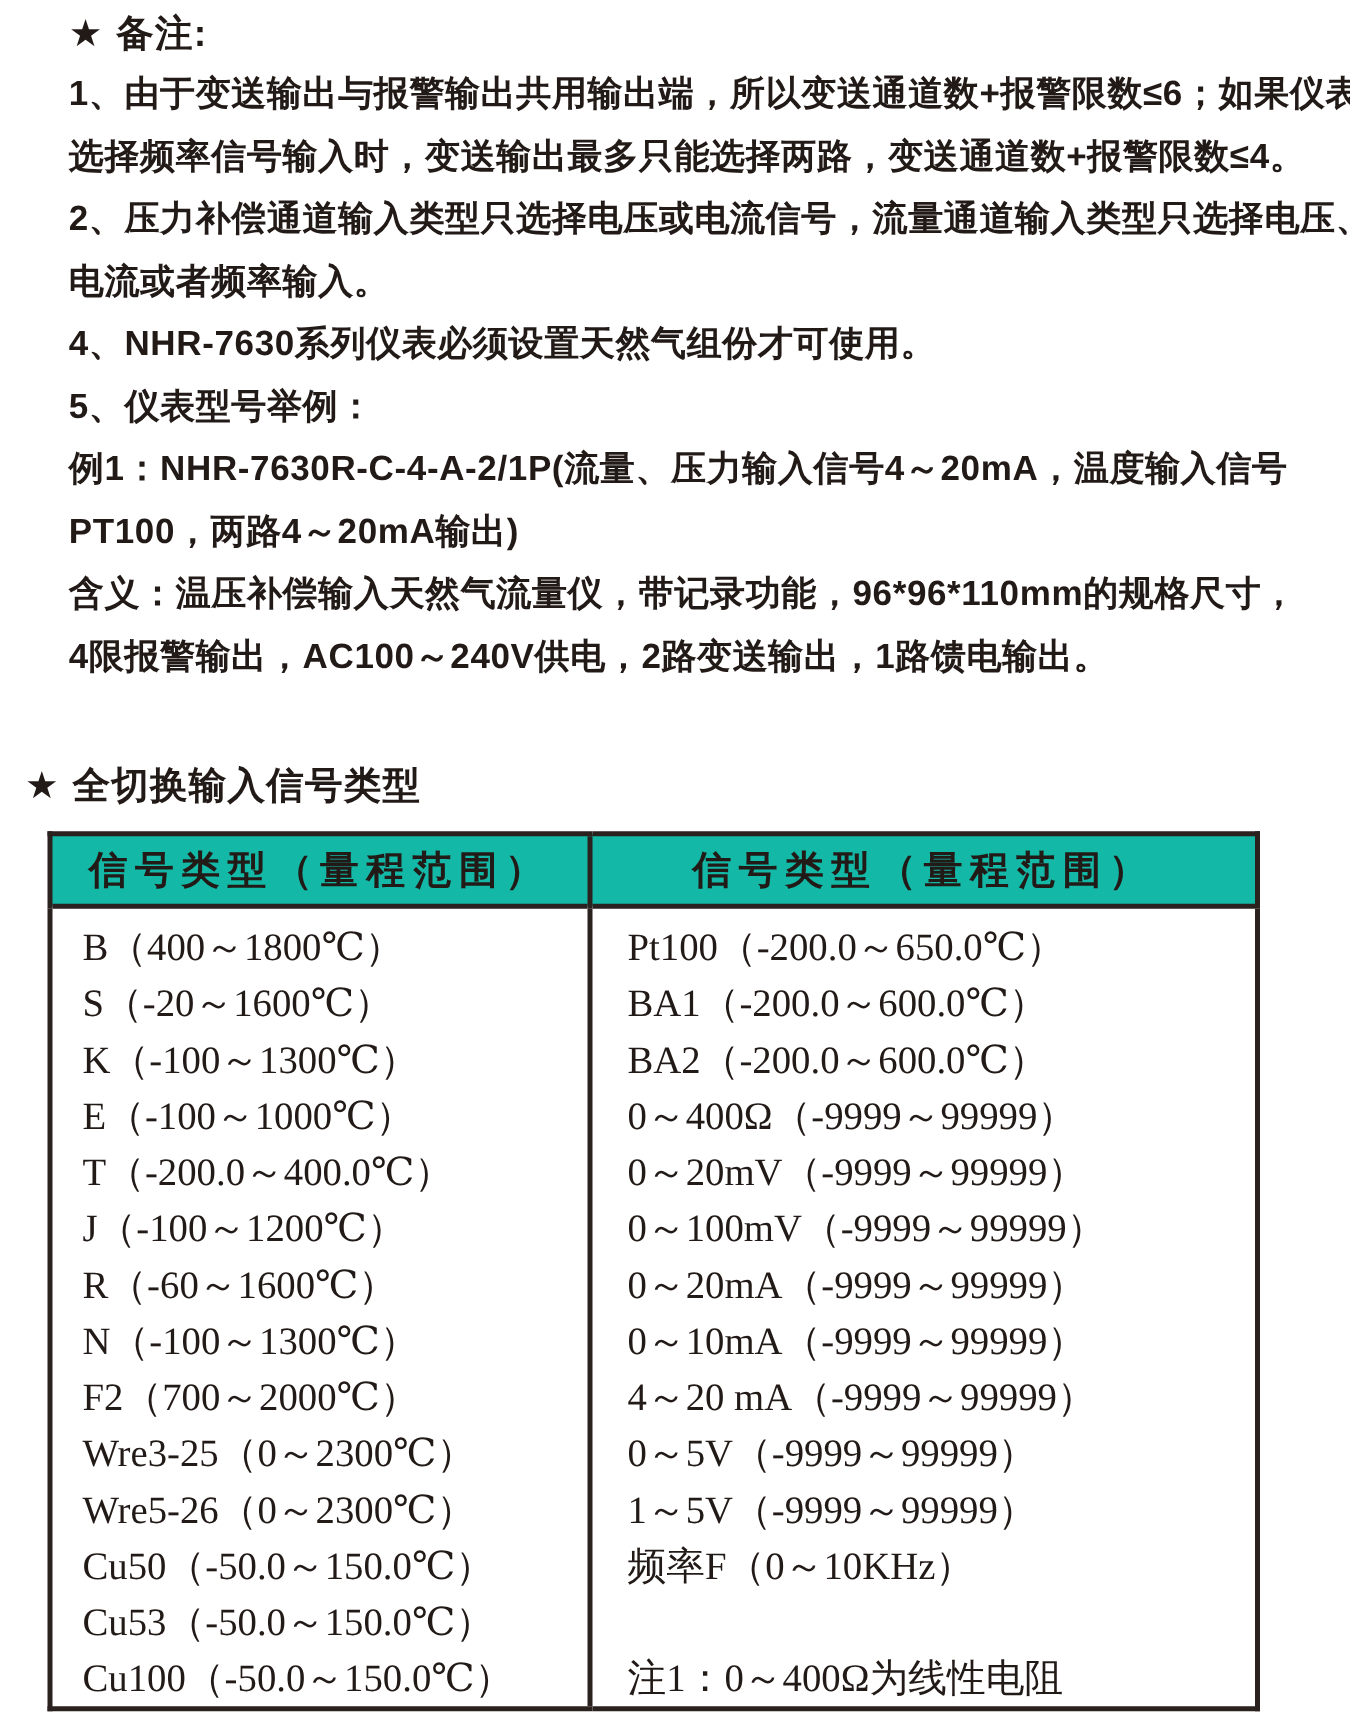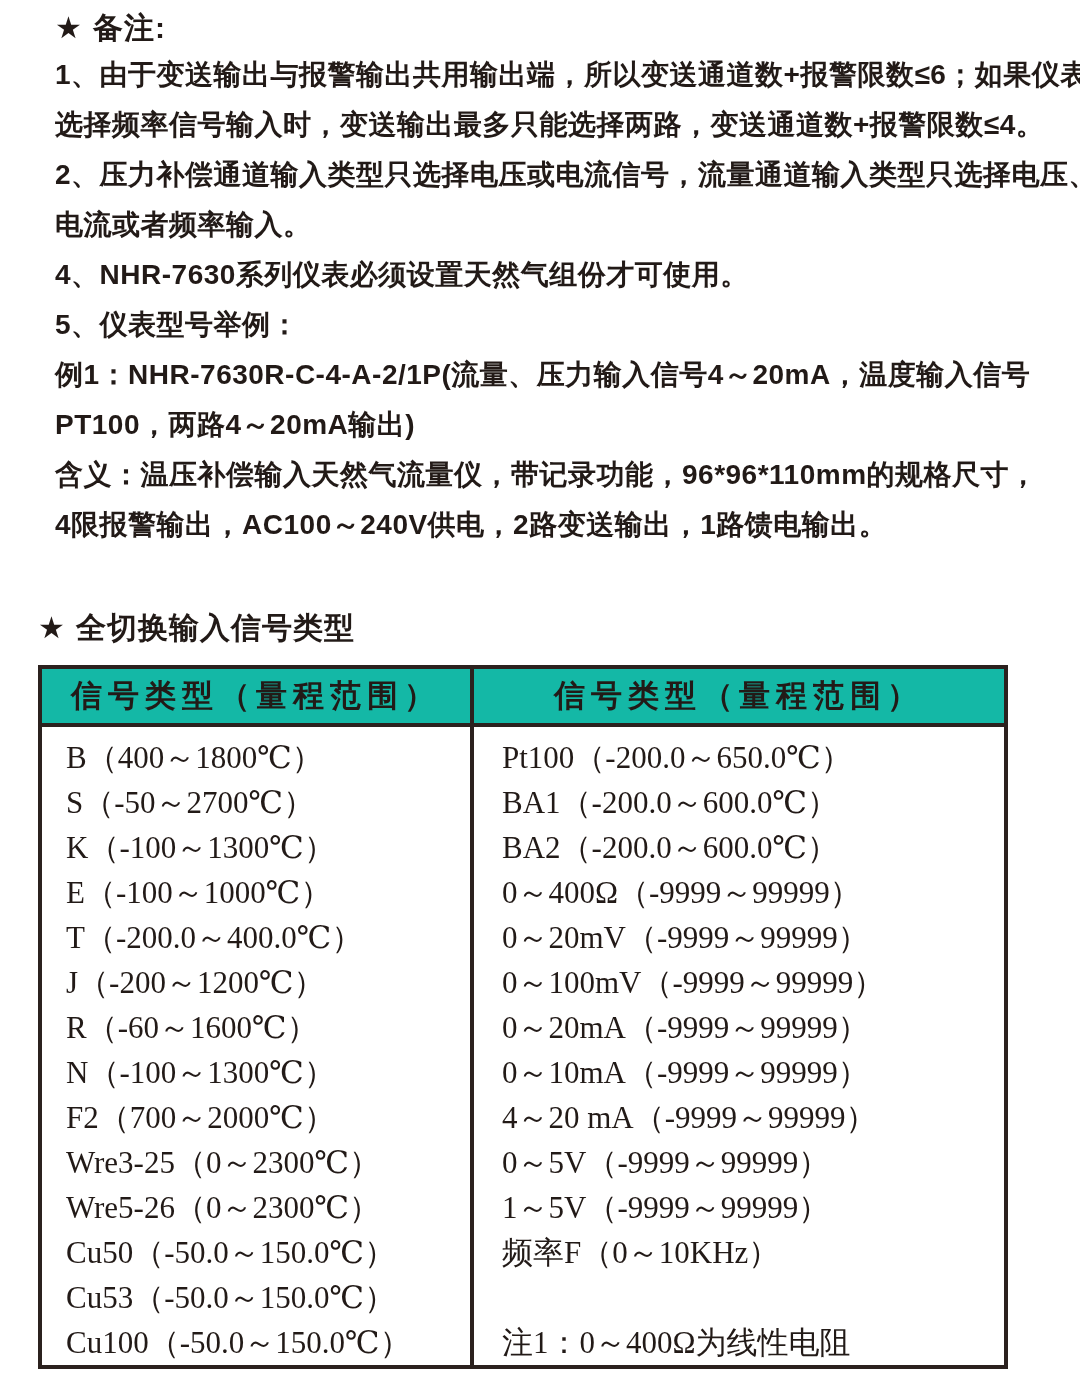--- a/index.html
+++ b/index.html
@@ -26,21 +26,21 @@
   }
   .note-line {
     font-size: 28px;
     font-weight: 600;
     line-height: 50px;
     letter-spacing: 0.5px;
     white-space: nowrap;
   }
   .section-heading {
     position: absolute;
-    left: 38px;
+    left: 20px;
     top: 608px;
     font-size: 30px;
     font-weight: 700;
     letter-spacing: 1px;
   }
   .star {
     display: inline-block;
     margin-right: 10px;
     font-weight: 400;
   }
@@ -108,25 +108,25 @@
   <thead>
     <tr>
       <th>信号类型（量程范围）</th>
       <th>信号类型（量程范围）</th>
     </tr>
   </thead>
   <tbody>
     <tr>
       <td class="col-left">
         <div class="cell-line">B（400～1800℃）</div>
-        <div class="cell-line">S（-50～2700℃）</div>
+        <div class="cell-line">S（-20～1600℃）</div>
         <div class="cell-line">K（-100～1300℃）</div>
         <div class="cell-line">E（-100～1000℃）</div>
         <div class="cell-line">T（-200.0～400.0℃）</div>
-        <div class="cell-line">J（-200～1200℃）</div>
+        <div class="cell-line">J（-100～1200℃）</div>
         <div class="cell-line">R（-60～1600℃）</div>
         <div class="cell-line">N（-100～1300℃）</div>
         <div class="cell-line">F2（700～2000℃）</div>
         <div class="cell-line">Wre3-25（0～2300℃）</div>
         <div class="cell-line">Wre5-26（0～2300℃）</div>
         <div class="cell-line">Cu50（-50.0～150.0℃）</div>
         <div class="cell-line">Cu53（-50.0～150.0℃）</div>
         <div class="cell-line">Cu100（-50.0～150.0℃）</div>
       </td>
       <td class="col-right">

